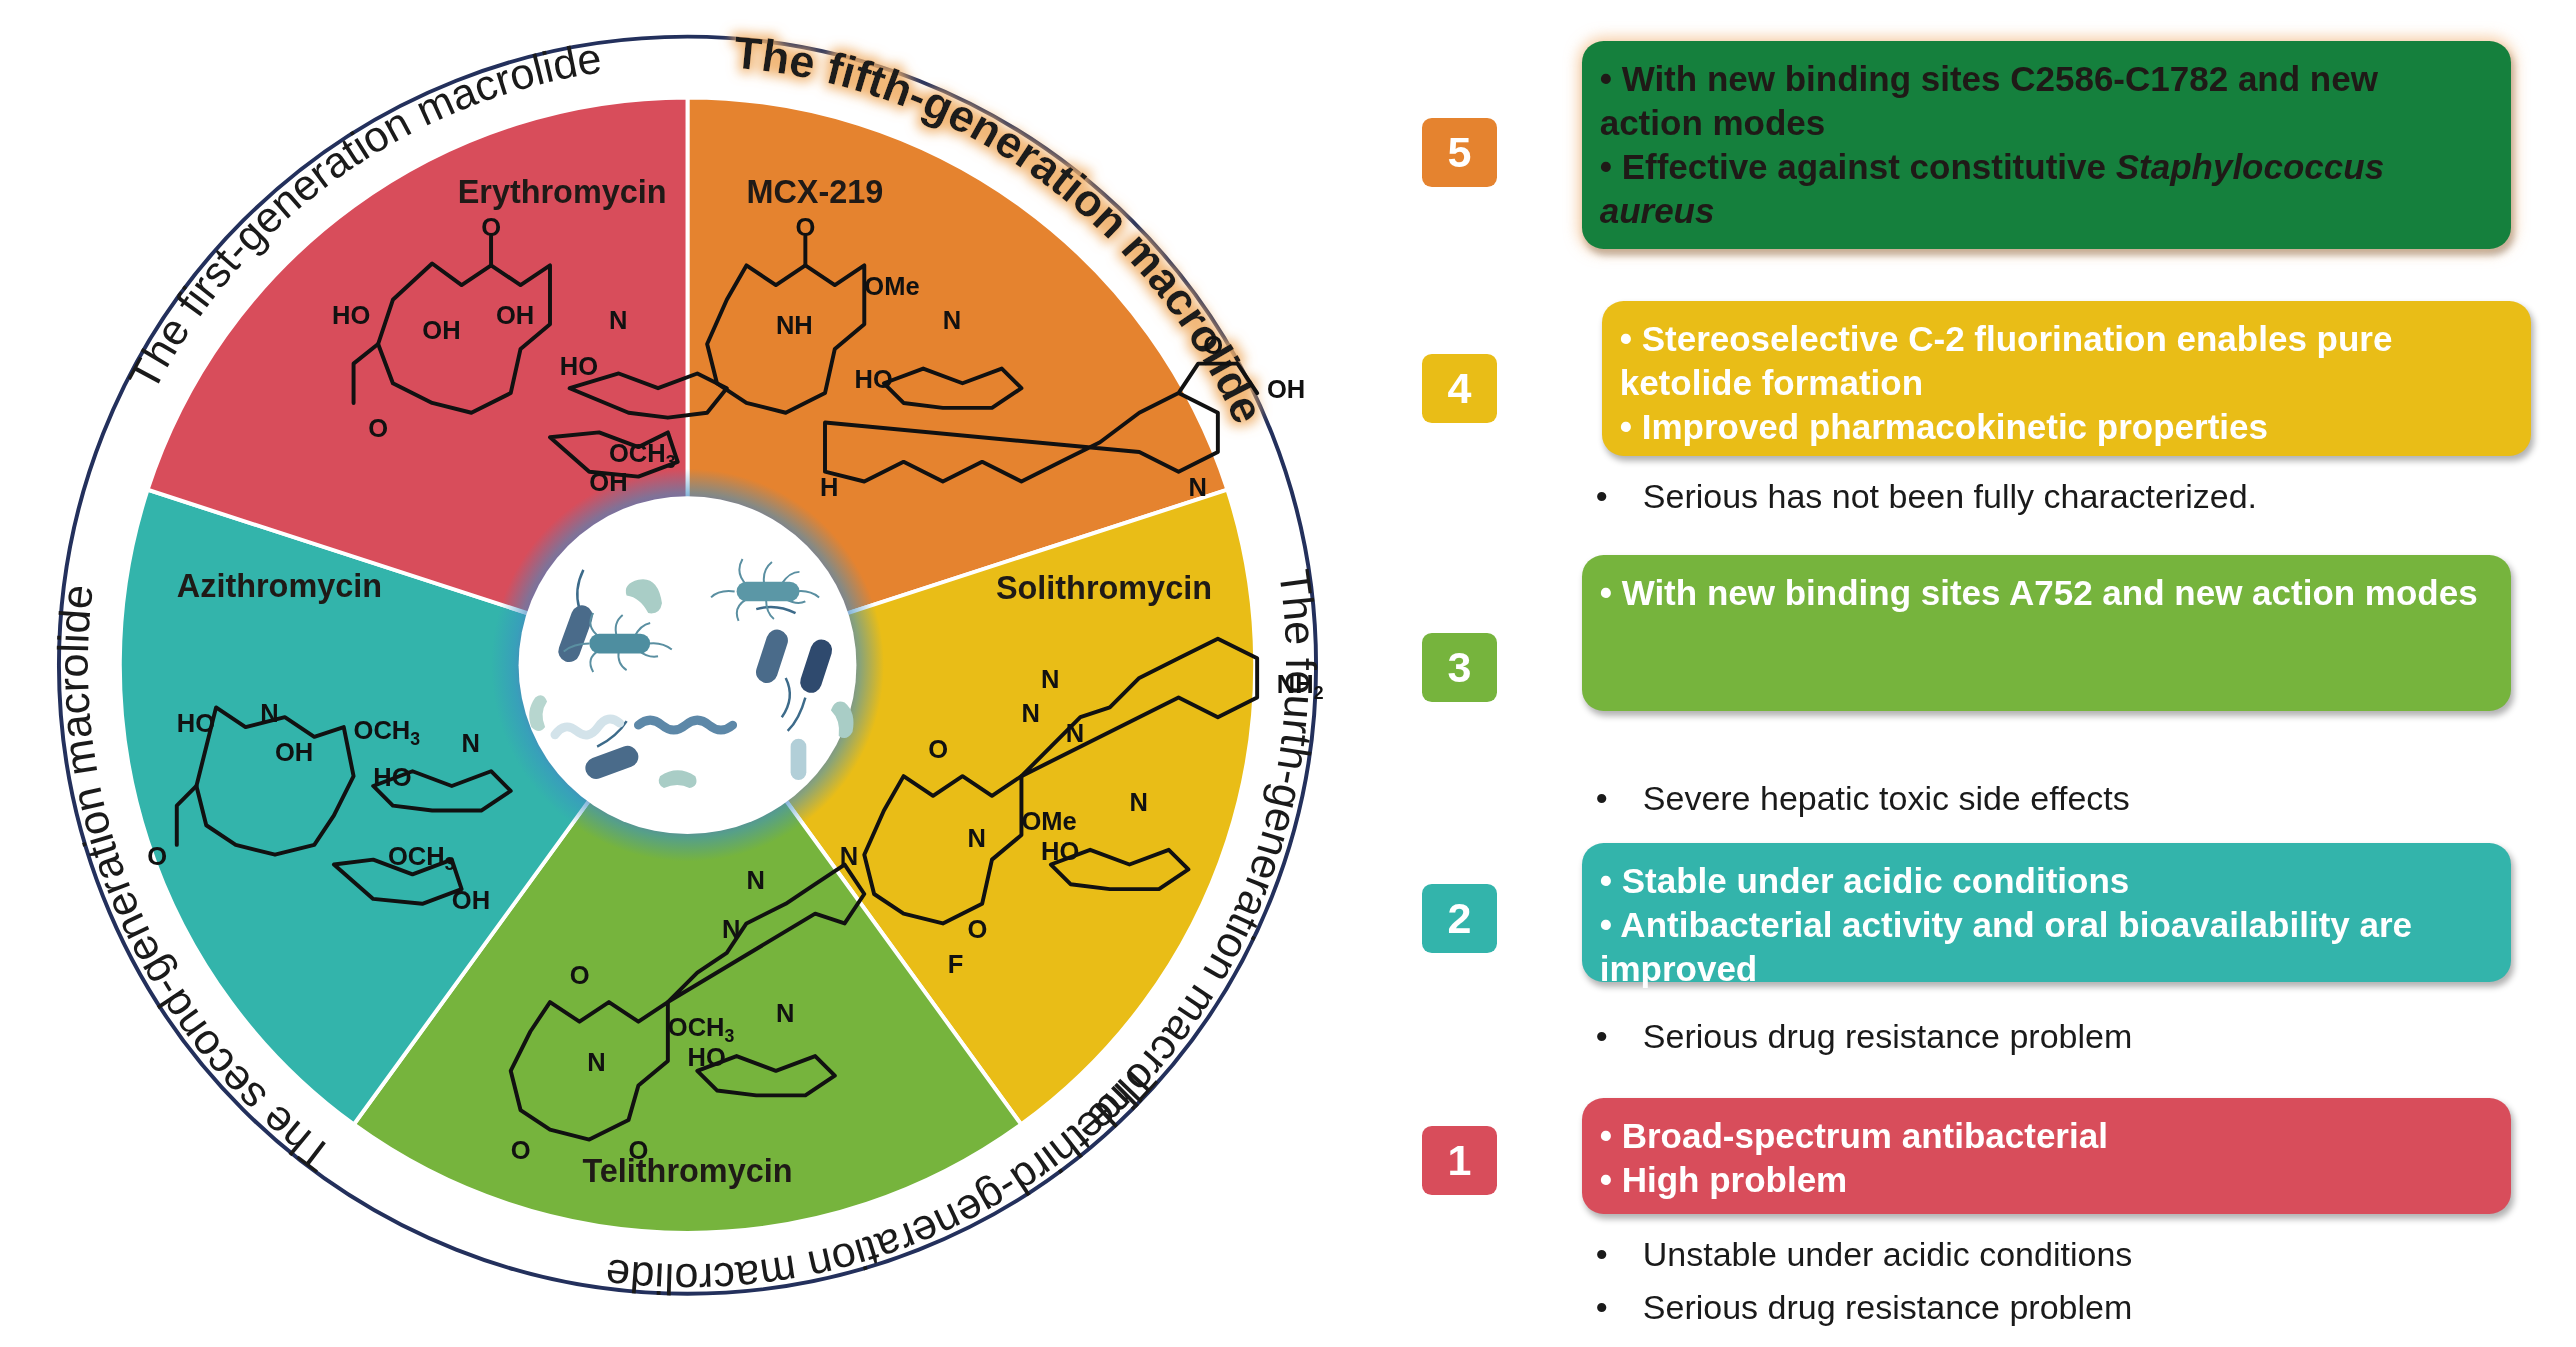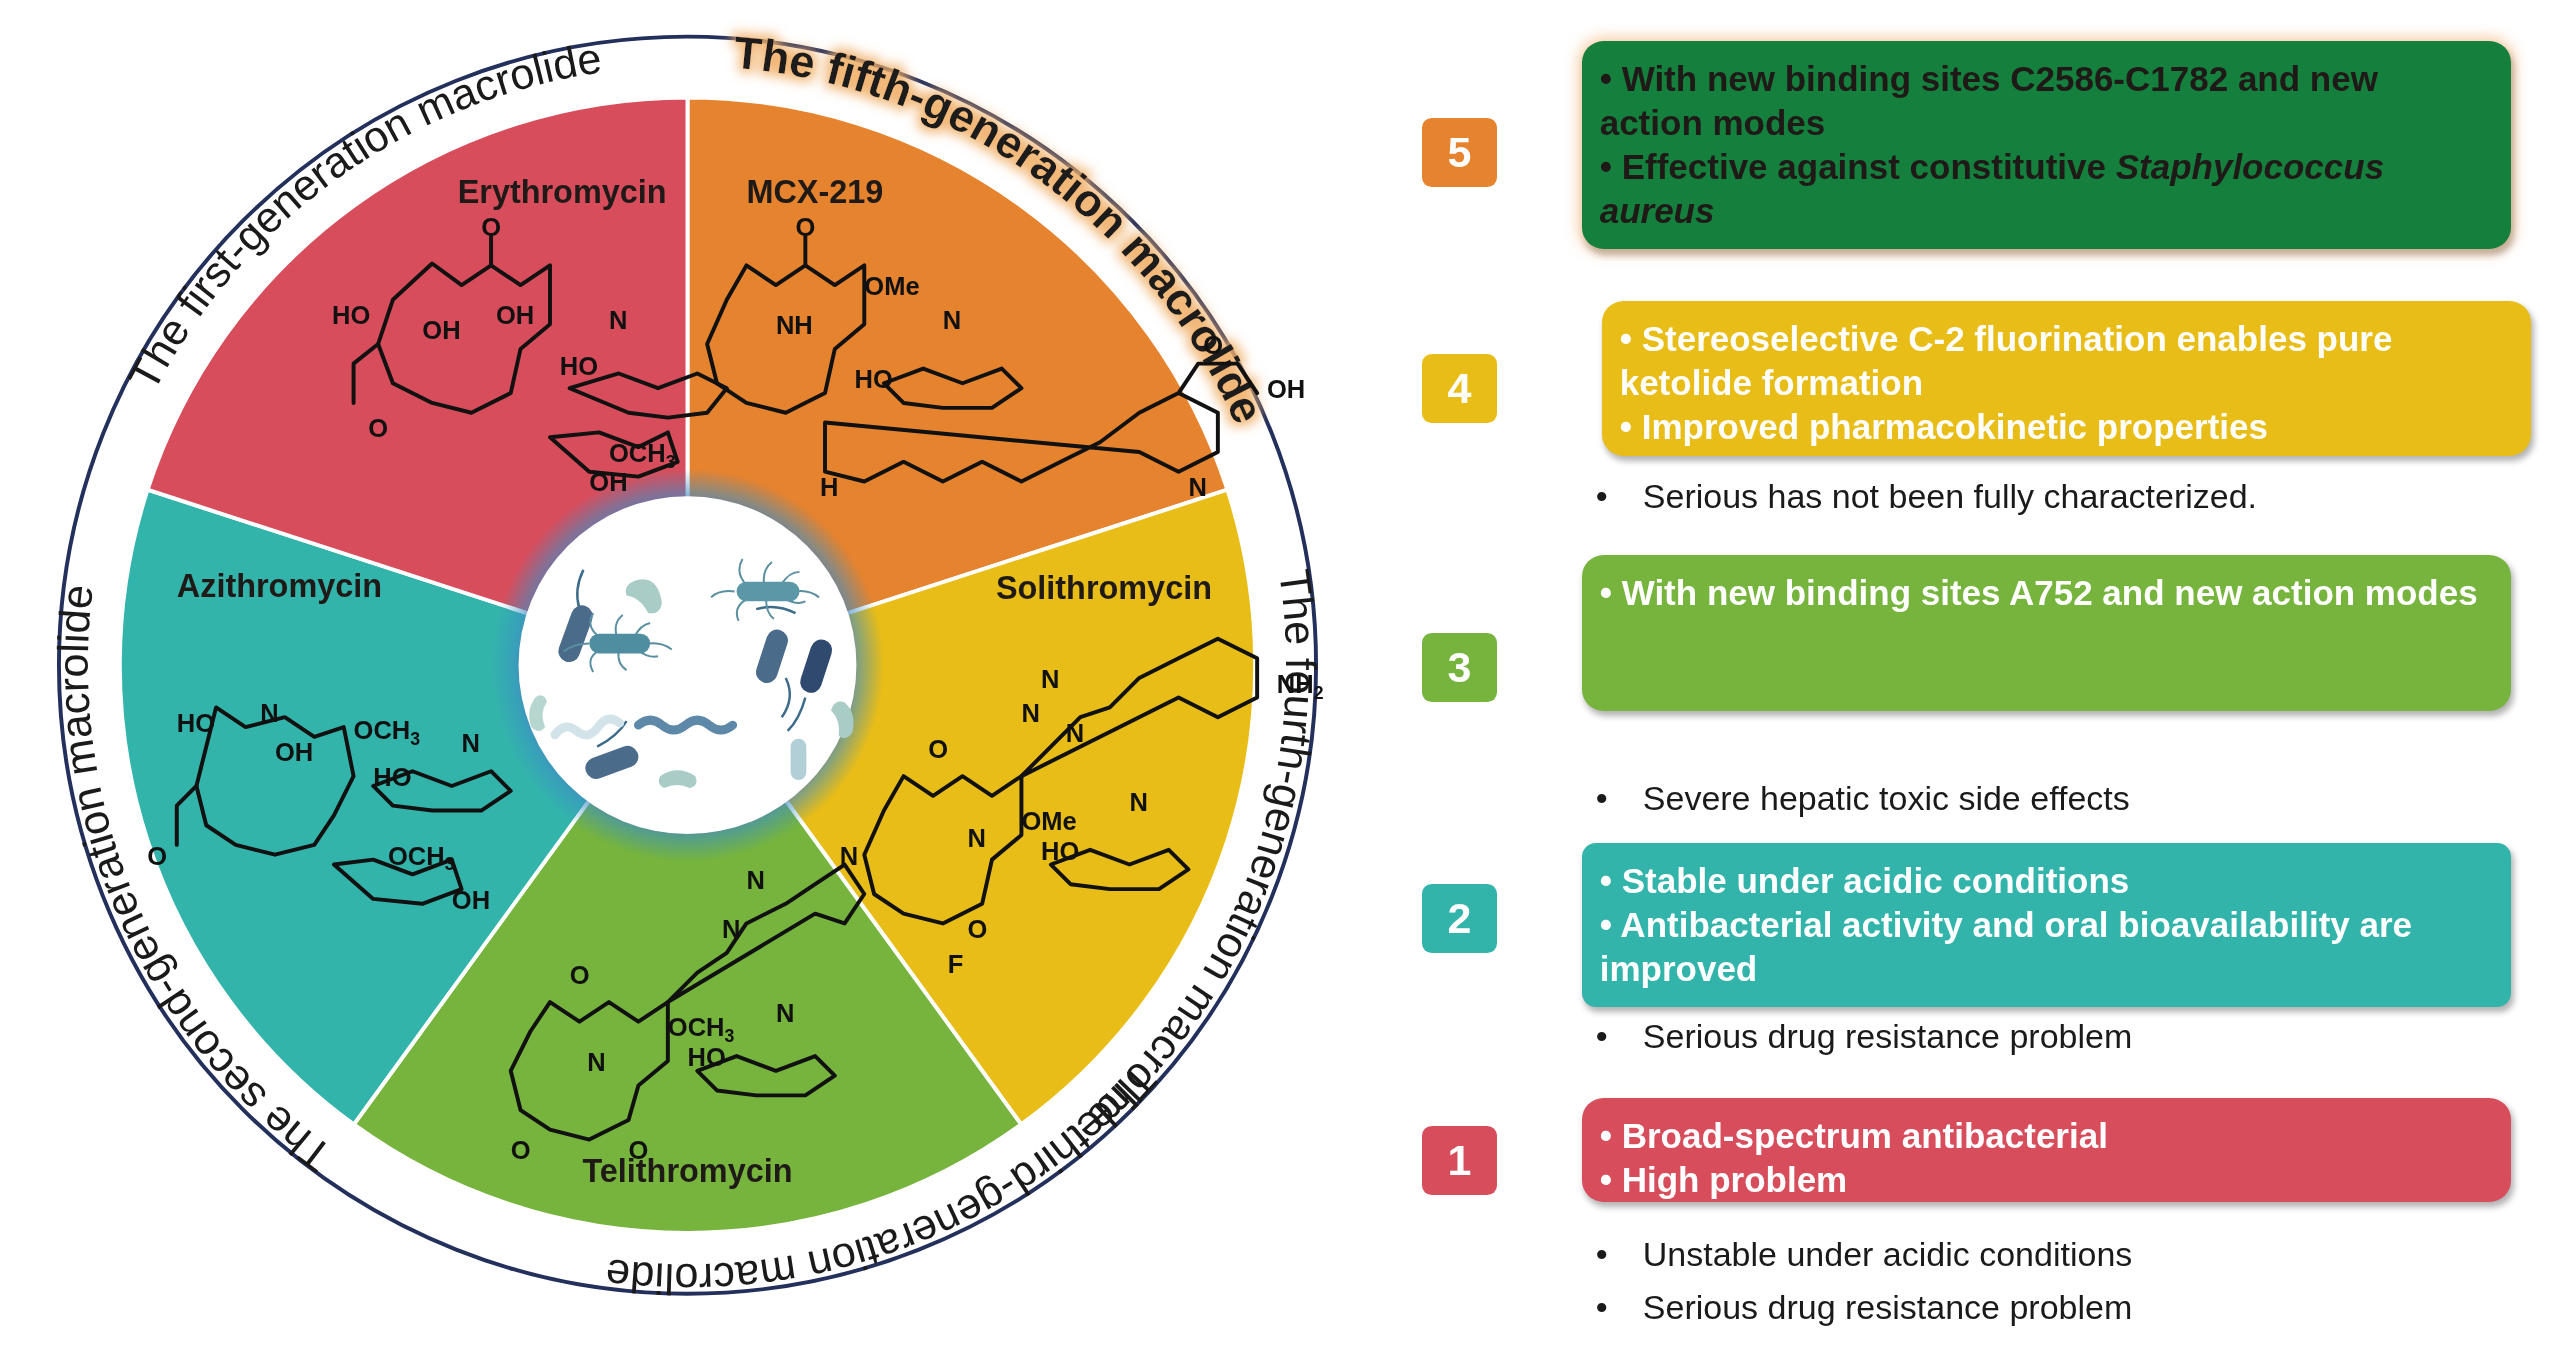--- a/index.html
+++ b/index.html
@@ -193,26 +193,26 @@
       <p>• Stereoselective C-2 fluorination enables pure ketolide formation</p>
       <p>• Improved pharmacokinetic properties</p>
     </div>
     <div class="note" style="top: 476px;"><span class="dot">•</span><span>Serious has not been fully characterized.</span></div>
     <div class="badge" style="left: 1422px; top: 633px; background: rgb(118, 180, 61);">3</div>
     <div class="panel" style="top: 555px; height: 156px; background: rgb(118, 180, 61); color: rgb(255, 255, 255);">
       <p>• With new binding sites A752 and new action modes</p>
     </div>
     <div class="note" style="top: 778px;"><span class="dot">•</span><span>Severe hepatic toxic side effects</span></div>
     <div class="badge" style="left: 1422px; top: 884px; background: rgb(51, 180, 171);">2</div>
-    <div class="panel" style="top: 843px; height: 164px; background: rgb(51, 180, 171); color: rgb(255, 255, 255); border-radius: 14px;">
+    <div class="panel" style="top: 843px; height: 139px; background: rgb(51, 180, 171); color: rgb(255, 255, 255);">
       <p>• Stable under acidic conditions</p>
       <p>• Antibacterial activity and oral bioavailability are improved</p>
     </div>
     <div class="note" style="top: 1016px;"><span class="dot">•</span><span>Serious drug resistance problem</span></div>
     <div class="badge" style="left: 1422px; top: 1126px; background: rgb(216, 77, 91);">1</div>
-    <div class="panel" style="top: 1098px; height: 104px; background: rgb(216, 77, 91); color: rgb(255, 255, 255);">
+    <div class="panel" style="top: 1098px; height: 116px; background: rgb(216, 77, 91); color: rgb(255, 255, 255);">
       <p>• Broad-spectrum antibacterial</p>
       <p>• High problem</p>
     </div>
     <div class="note" style="top: 1234px;"><span class="dot">•</span><span>Unstable under acidic conditions</span></div>
     <div class="note" style="top: 1287px;"><span class="dot">•</span><span>Serious drug resistance problem</span></div>
   </div>
 
 
 </body></html>

